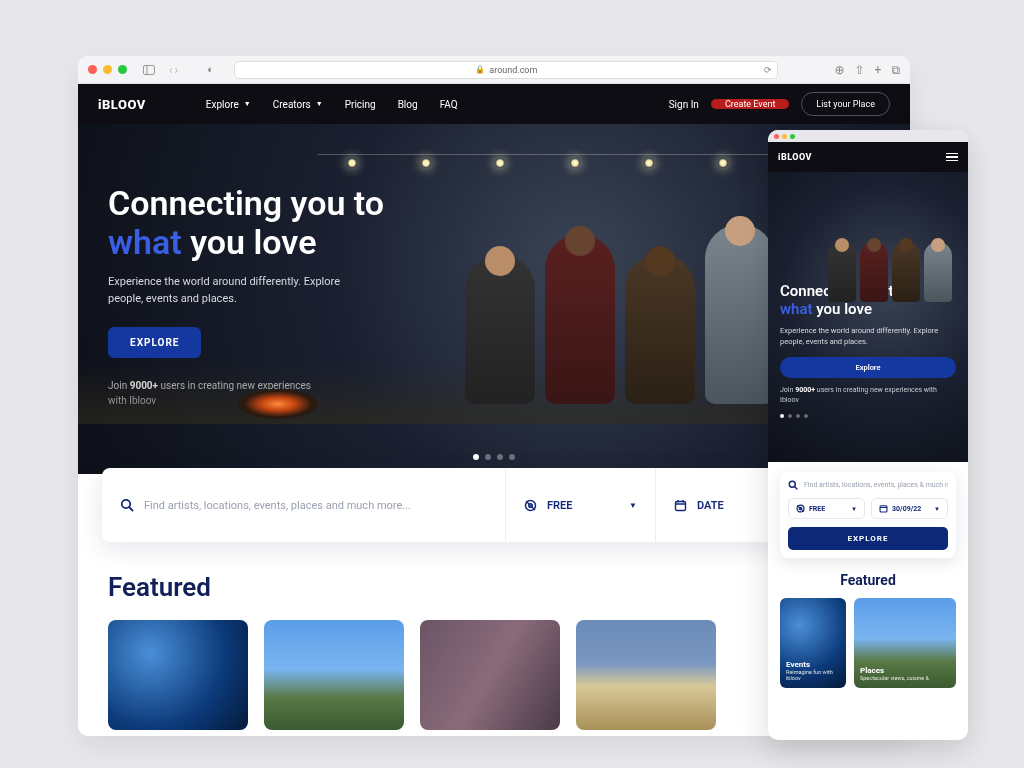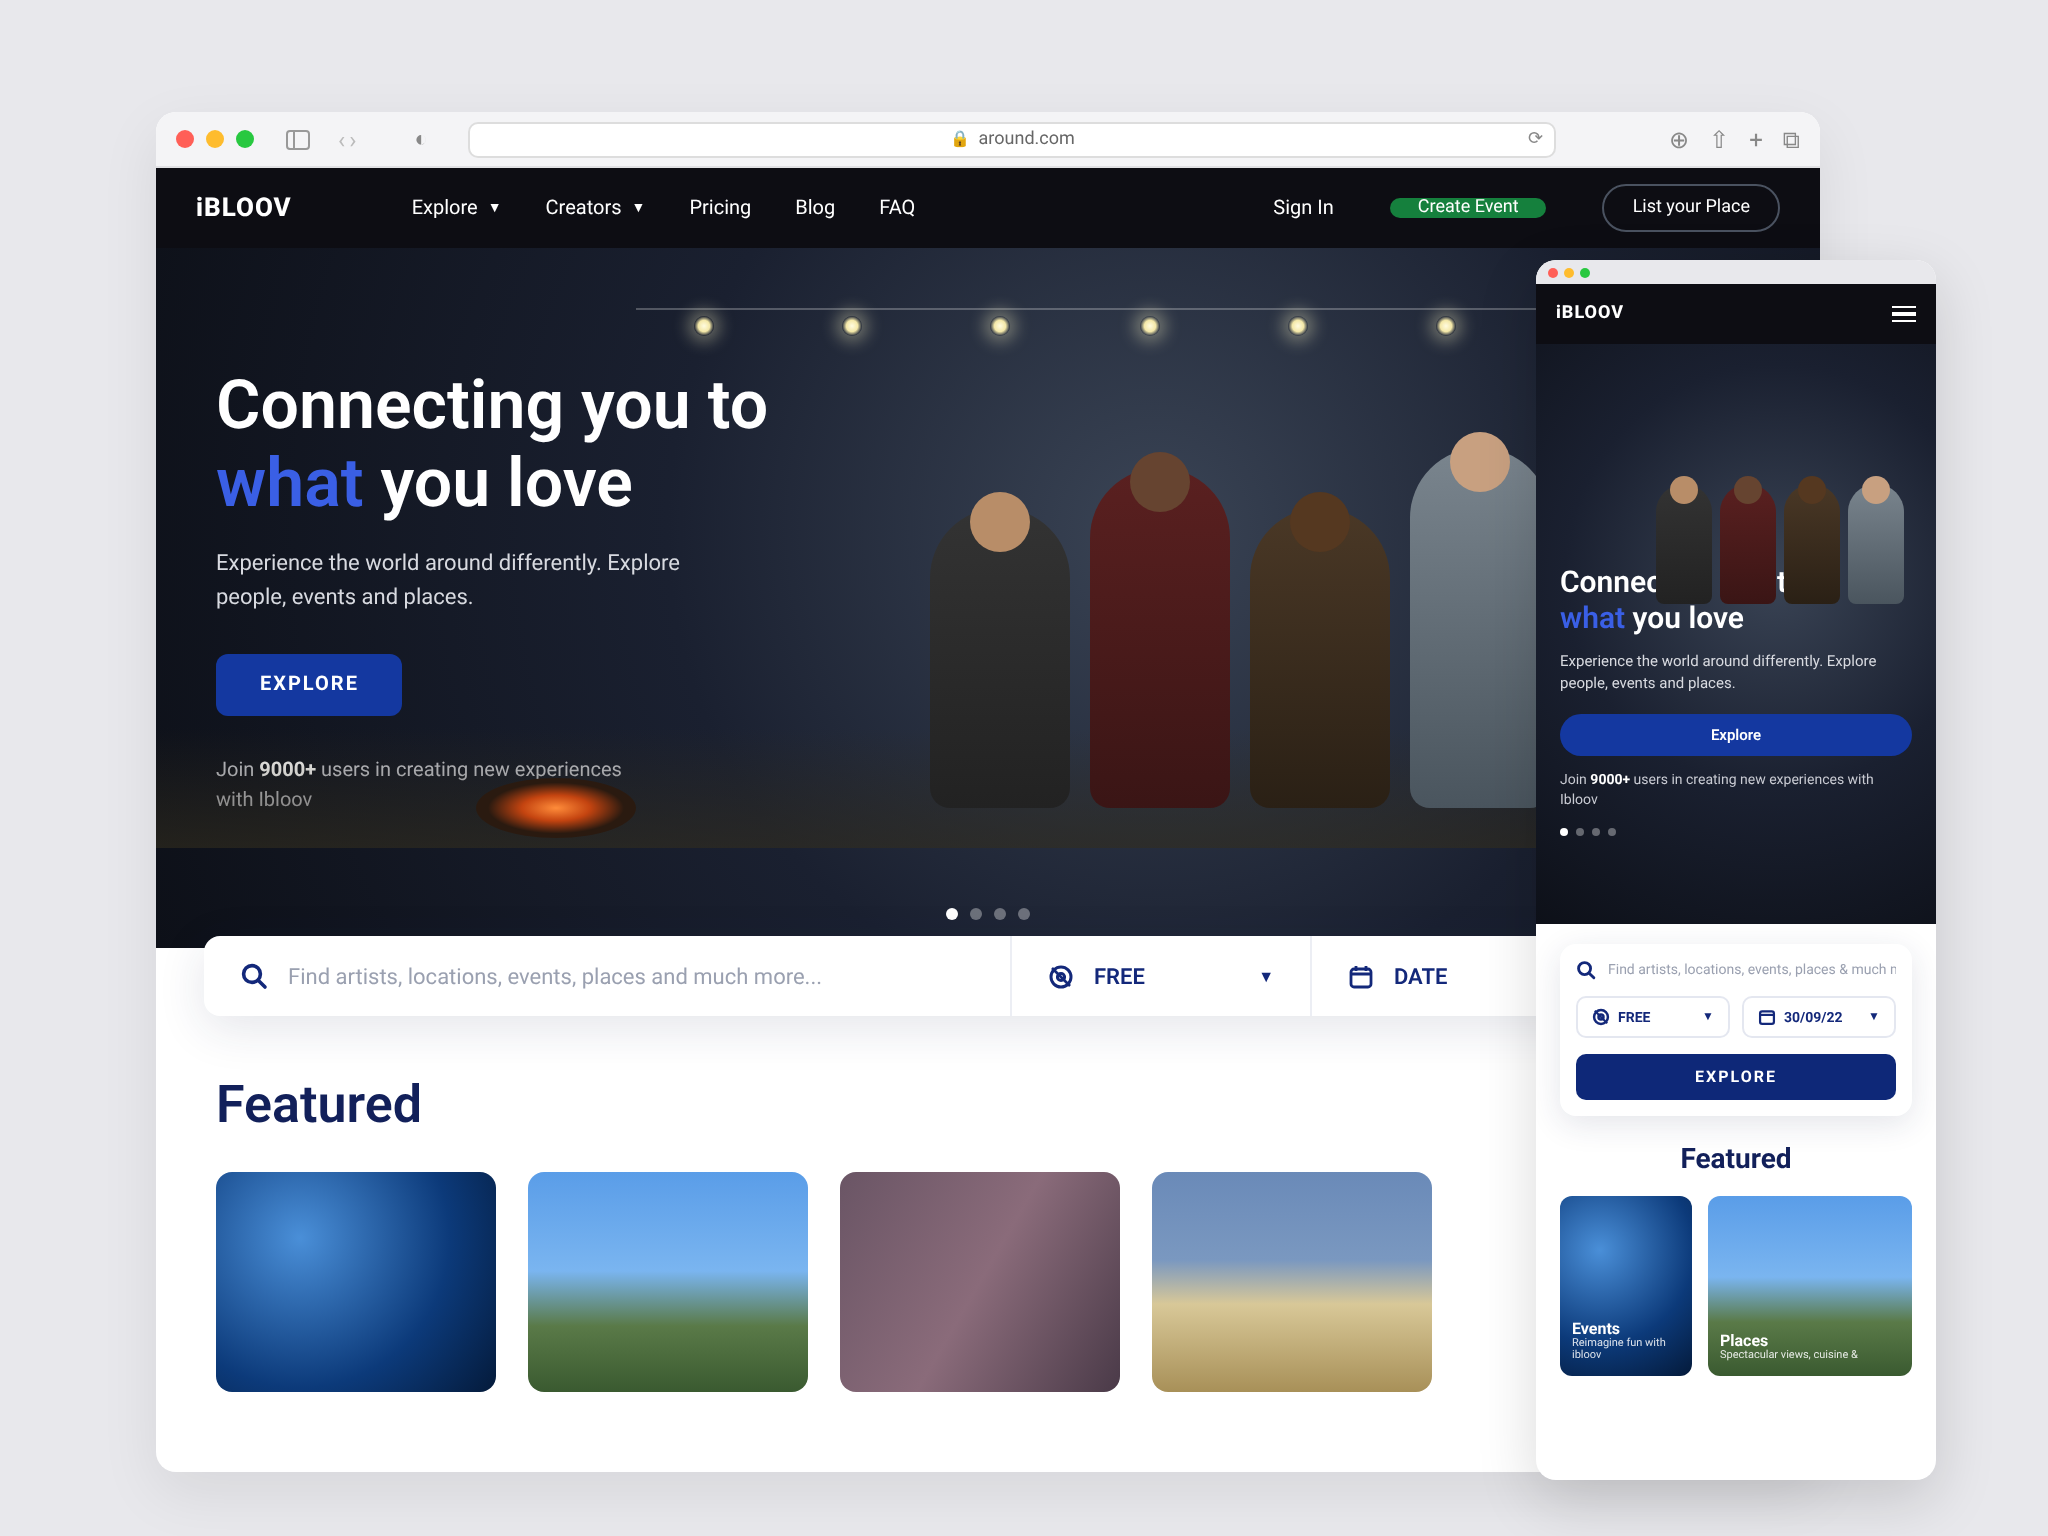--- a/index.html
+++ b/index.html
@@ -21,22 +21,22 @@
   .shield-glyph { position: absolute; left: -28px; color: #888; font-size: 11px; }
   .refresh-glyph { position: absolute; right: 6px; color: #888; font-size: 9px; }
   .toolbar-right { display: flex; gap: 10px; color: #888; font-size: 12px; }
 
   
   .nav { height: 40px; background: #0d0d13; display: flex; align-items: center; padding: 0 20px; color: #fff; font-size: 10px; }
   .logo { font-weight: 800; font-size: 13px; letter-spacing: 0.5px; display: flex; align-items: center; }
   .nav-items { display: flex; gap: 22px; margin-left: 60px; }
   .nav-item { display: flex; align-items: center; gap: 5px; cursor: pointer; }
   .chev { font-size: 7px; }
-  .nav-right { margin-left: auto; display: flex; gap: 28px; align-items: center; }
-  .btn-primary { background: #15803d; border-radius: 14px; padding: 0 14px; font-size: 9px; }
+  .nav-right { margin-left: auto; display: flex; gap: 12px; align-items: center; }
+  .btn-primary { background: #b91c1c; border-radius: 14px; padding: 0 14px; font-size: 9px; }
   .btn-outline { border: 1px solid #4a5260; border-radius: 14px; padding: 6px 14px; font-size: 9px; }
 
   
   .hero { height: 350px; position: relative; background: radial-gradient(circle at 60% 40%, #3a4455 0%, #1a2030 45%, #0d1018 100%); color: #fff; padding: 60px 30px 20px; overflow: hidden; }
   .lights { position: absolute; top: 30px; left: 240px; right: 20px; height: 60px; }
   .light-string { position: absolute; top: 0; left: 0; right: 0; height: 1px; background: rgba(255,255,255,0.25); }
   .bulb { position: absolute; width: 10px; height: 10px; border-radius: 50%; background: radial-gradient(circle, #fffbe0 0%, #f4e8a8 40%, rgba(244,232,168,0) 70%); box-shadow: 0 0 8px 3px rgba(255,248,200,0.35); top: 4px; }
   .people { position: absolute; bottom: 70px; right: 30px; width: 520px; height: 200px; display: flex; align-items: flex-end; gap: 10px; justify-content: center; }
   .person { width: 70px; height: 130px; border-radius: 35px 35px 10px 10px; position: relative; }
   .person .head { position: absolute; top: -8px; left: 50%; transform: translateX(-50%); width: 30px; height: 30px; border-radius: 50%; background: #8a6b4e; }
@@ -51,21 +51,21 @@
   .hero h1 .accent { color: #3a5fe5; }
   .hero .sub { margin-top: 12px; font-size: 11px; max-width: 260px; line-height: 1.5; color: #d8dae0; }
   .hero .cta { margin-top: 20px; background: #1438a0; display: inline-block; padding: 10px 22px; border-radius: 6px; font-size: 10px; font-weight: 700; letter-spacing: 1px; }
   .hero .join { margin-top: 20px; font-size: 10px; color: #c8cad2; max-width: 220px; line-height: 1.5; }
   .hero .join b { color: #fff; }
   .pager { position: absolute; bottom: 14px; left: 50%; transform: translateX(-50%); display: flex; gap: 6px; }
   .pager span { width: 6px; height: 6px; border-radius: 50%; background: rgba(255,255,255,0.35); }
   .pager span.active { background: #fff; }
 
   
-  .search-strip { margin: 0 24px; position: relative; top: -6px; display: flex; background: #fff; border-radius: 8px; box-shadow: 0 6px 24px rgba(30,40,80,0.12); height: 40px; overflow: hidden; }
+  .search-strip { margin: 0 24px; position: relative; top: -6px; display: flex; background: #fff; border-radius: 8px; box-shadow: 0 6px 24px rgba(30,40,80,0.12); height: 74px; overflow: hidden; }
   .search-cell { display: flex; align-items: center; gap: 10px; padding: 0 18px; border-right: 1px solid #eceef4; font-size: 11px; color: #13287a; font-weight: 600; }
   .search-cell.main { flex: 1; }
   .search-cell input { border: none; outline: none; font-size: 11px; color: #555; flex: 1; }
   .search-cell input::placeholder { color: #9aa0b0; font-weight: 400; }
   .search-cell .chev2 { margin-left: auto; color: #13287a; font-size: 8px; }
   .search-btn { background: #1438a0; width: 80px; }
   .icon-mag { color: #13287a; font-size: 14px; }
 
   
   .featured { padding: 24px 30px 0; }

